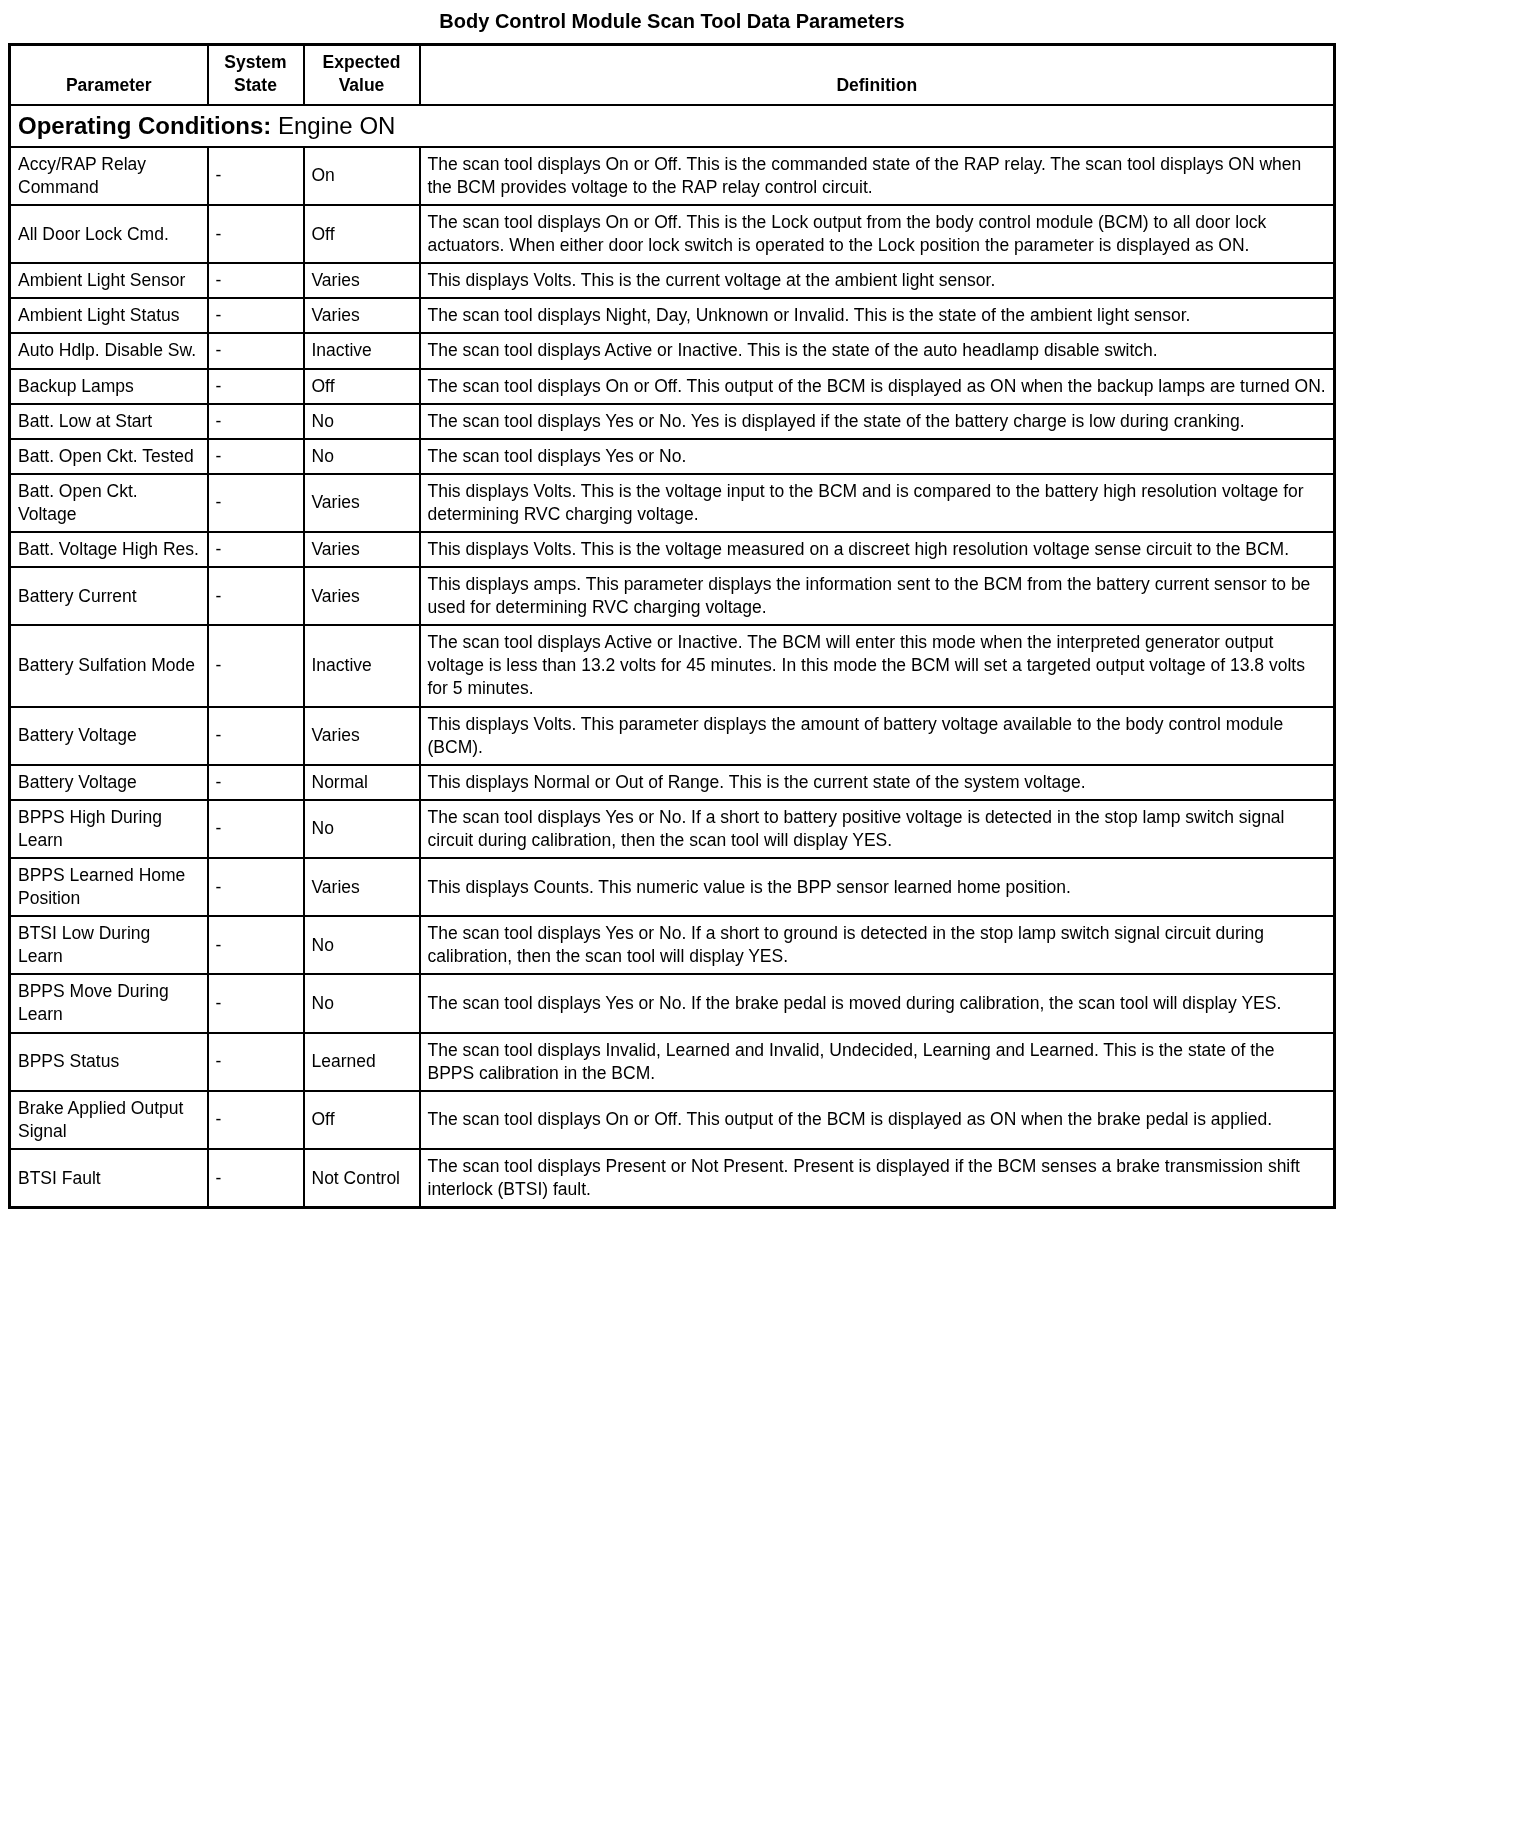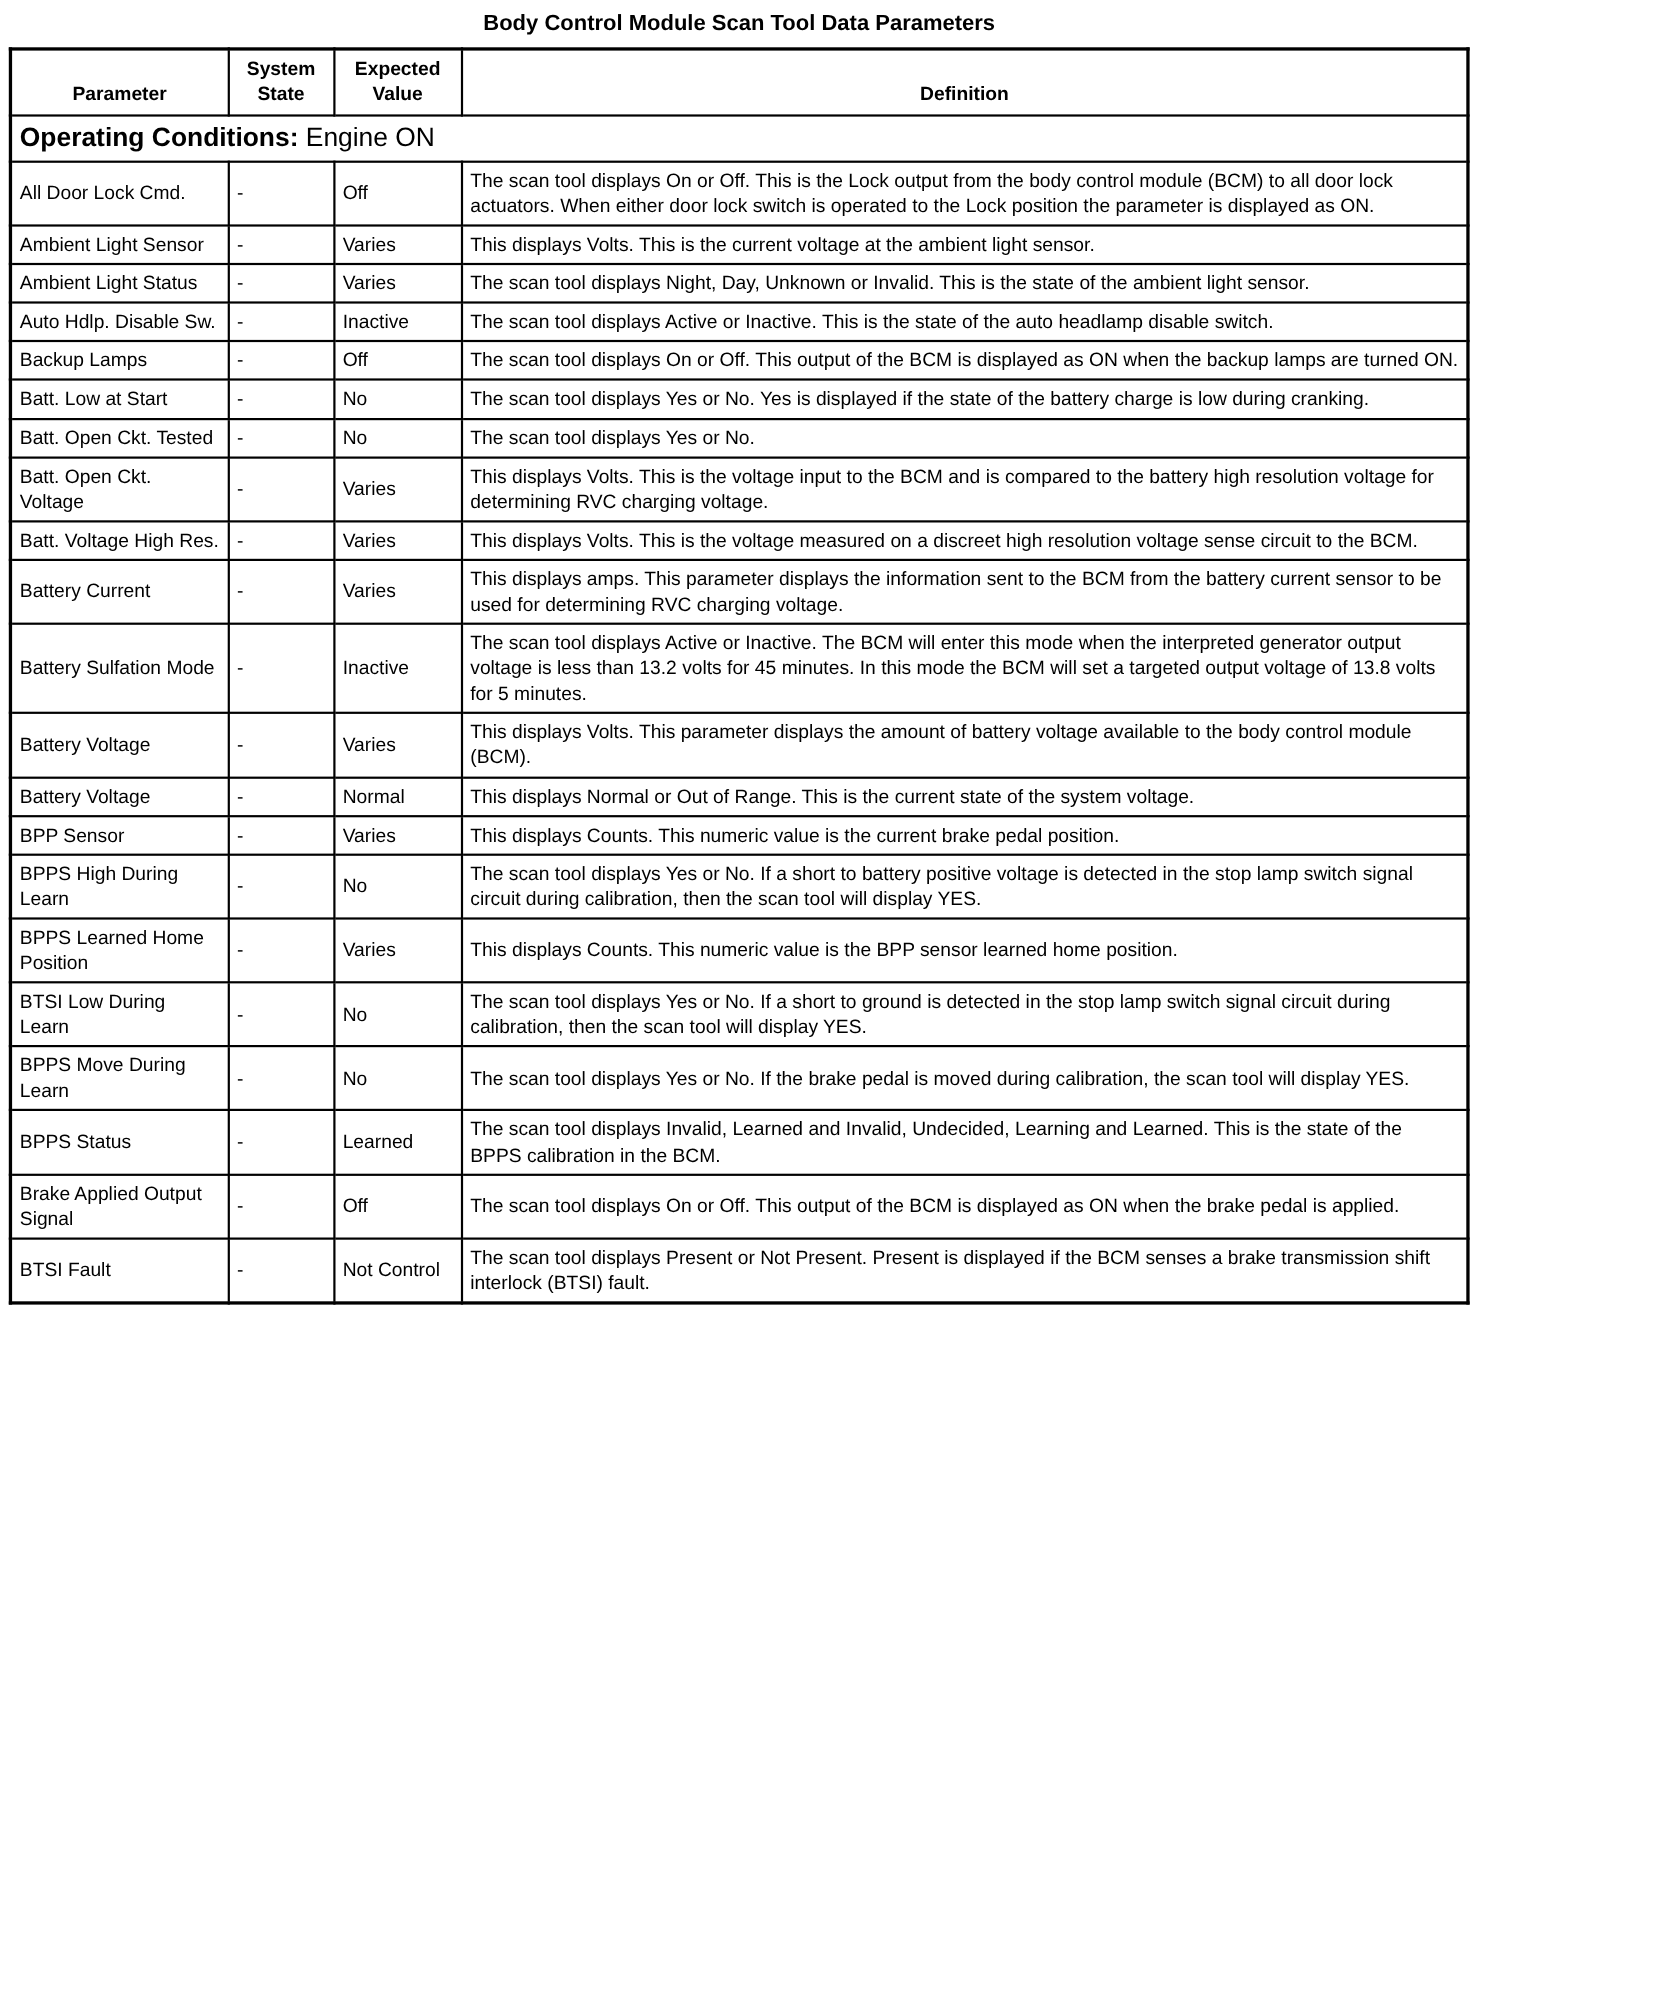--- a/index.html
+++ b/index.html
@@ -81,20 +81,26 @@
     </thead>
     <tbody>
       <tr class="section-row">
         <td colspan="4">
           <span class="bold">Operating Conditions:</span><span> Engine ON</span>
         </td>
       </tr>
     </tbody>
     <tbody id="rows">
         <tr>
+          <td class="parameter-cell">Accy/RAP Relay Command</td>
+          <td class="system-state-cell">-</td>
+          <td class="expected-value-cell">On</td>
+          <td class="definition-cell">The scan tool displays On or Off. This is the commanded state of the RAP relay. The scan tool displays ON when the BCM provides voltage to the RAP relay control circuit.</td>
+        </tr>
+        <tr>
           <td class="parameter-cell">All Door Lock Cmd.</td>
           <td class="system-state-cell">-</td>
           <td class="expected-value-cell">Off</td>
           <td class="definition-cell">The scan tool displays On or Off. This is the Lock output from the body control module (BCM) to all door lock actuators. When either door lock switch is operated to the Lock position the parameter is displayed as ON.</td>
         </tr>
         <tr>
           <td class="parameter-cell">Ambient Light Sensor</td>
           <td class="system-state-cell">-</td>
           <td class="expected-value-cell">Varies</td>
           <td class="definition-cell">This displays Volts. This is the current voltage at the ambient light sensor.</td>
@@ -159,26 +165,20 @@
           <td class="expected-value-cell">Varies</td>
           <td class="definition-cell">This displays Volts. This parameter displays the amount of battery voltage available to the body control module (BCM).</td>
         </tr>
         <tr>
           <td class="parameter-cell">Battery Voltage</td>
           <td class="system-state-cell">-</td>
           <td class="expected-value-cell">Normal</td>
           <td class="definition-cell">This displays Normal or Out of Range. This is the current state of the system voltage.</td>
         </tr>
         <tr>
-          <td class="parameter-cell">BPP Sensor</td>
-          <td class="system-state-cell">-</td>
-          <td class="expected-value-cell">Varies</td>
-          <td class="definition-cell">This displays Counts. This numeric value is the current brake pedal position.</td>
-        </tr>
-        <tr>
           <td class="parameter-cell">BPPS High During Learn</td>
           <td class="system-state-cell">-</td>
           <td class="expected-value-cell">No</td>
           <td class="definition-cell">The scan tool displays Yes or No. If a short to battery positive voltage is detected in the stop lamp switch signal circuit during calibration, then the scan tool will display YES.</td>
         </tr>
         <tr>
           <td class="parameter-cell">BPPS Learned Home Position</td>
           <td class="system-state-cell">-</td>
           <td class="expected-value-cell">Varies</td>
           <td class="definition-cell">This displays Counts. This numeric value is the BPP sensor learned home position.</td>

